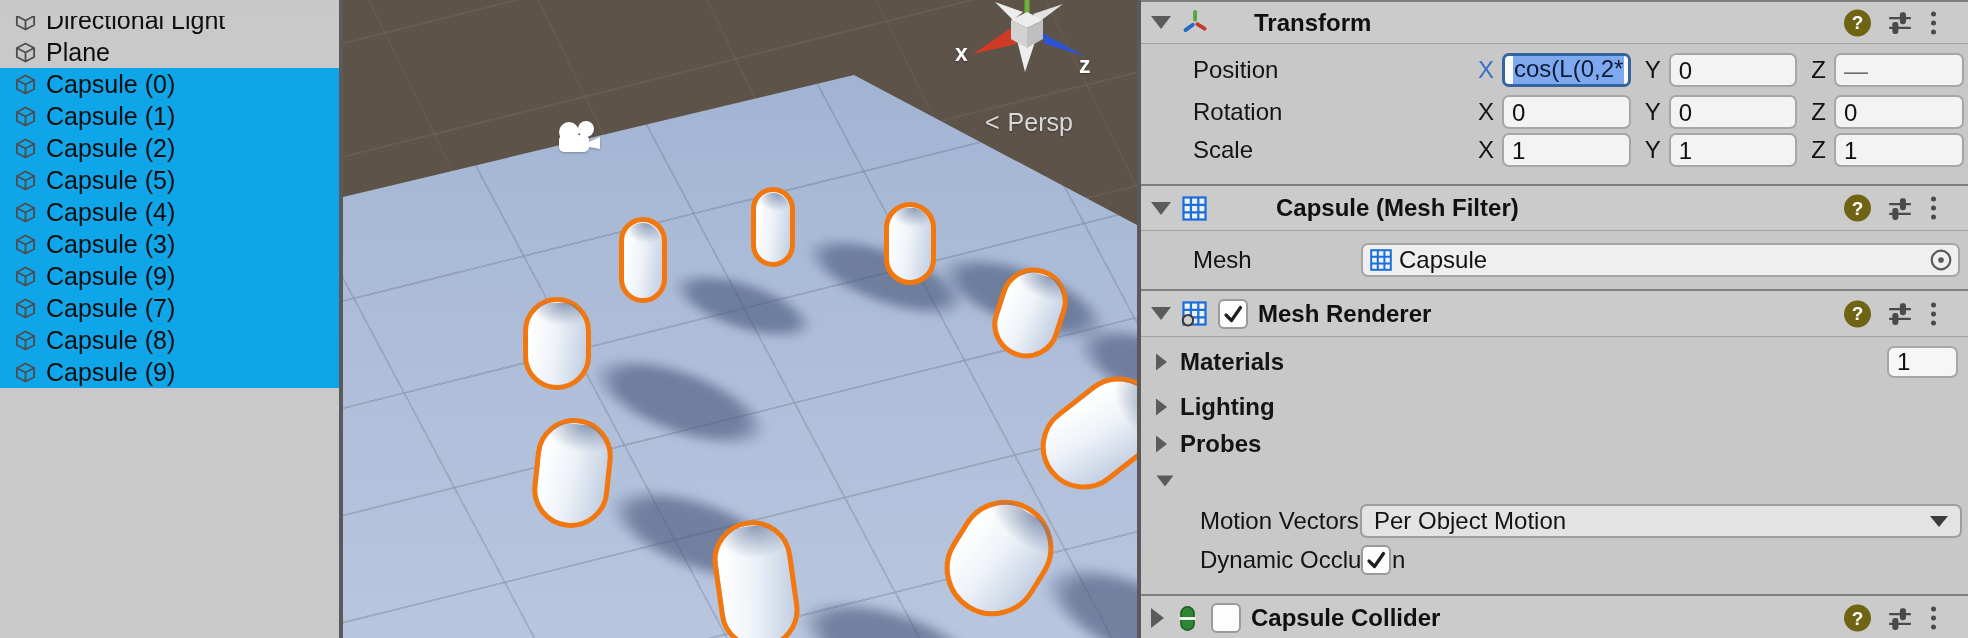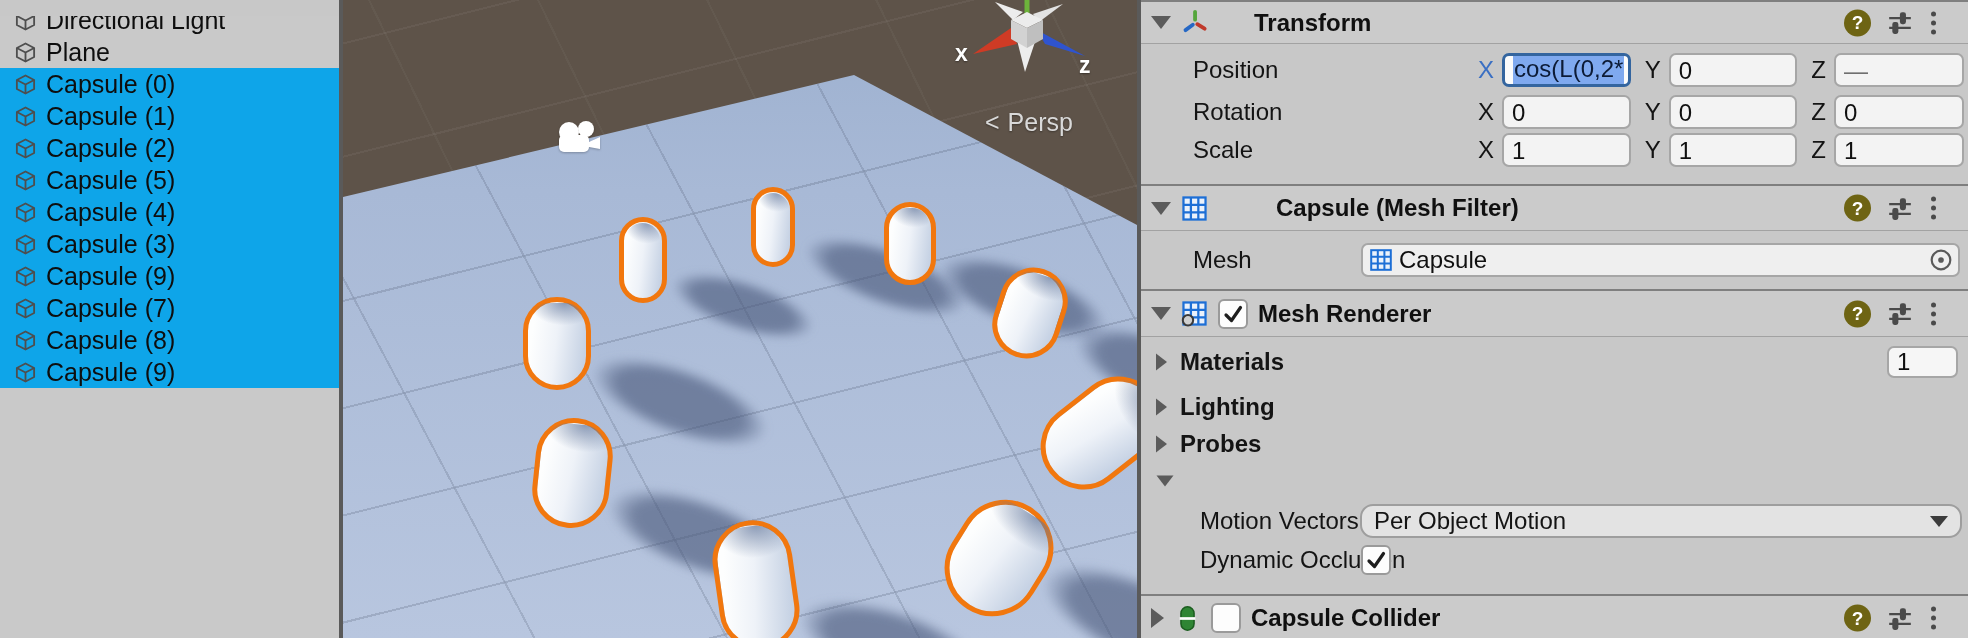--- a/index.html
+++ b/index.html
@@ -74,21 +74,21 @@
       display:flex;align-items:flex-end;padding:0 8px;font-size:24px;color:#101010;
       overflow:hidden;white-space:nowrap;min-width:0;}
   .tf.focused{border:3px solid #34659f;background:#fbfbfb;}
   .tf .sel{background:#7fa9ef;color:#0c1b36;padding:1px 1px;}
   .dashval{color:#6f6f6f;}
   .objf{position:absolute;left:212px;right:16px;top:1px;height:34px;background:#efefef;
         border:2px solid #a6a6a6;border-radius:7px;display:flex;align-items:center;gap:6px;
         padding:0 4px 0 6px;font-size:24px;color:#101010;}
   .objf .spacer{flex:1;}
   .drop{position:absolute;left:211px;right:14px;top:1px;height:34px;background:#e3e3e3;
-        border:2px solid #9e9e9e;border-radius:13px;display:flex;align-items:center;
+        border:2px solid #9e9e9e;border-radius:7px;display:flex;align-items:center;
         padding:12px 12px;font-size:24px;color:#141414;}
   .drop .spacer{flex:1;}
   .caret{width:0;height:0;border-left:9px solid transparent;border-right:9px solid transparent;
          border-top:11px solid #3c3c3c;}
   .cb{width:30px;height:30px;background:#fdfdfd;border:2px solid #9a9a9a;border-radius:6px;
       display:flex;align-items:center;justify-content:center;flex:0 0 auto;}
   .countf{position:absolute;right:18px;top:2px;width:71px;height:32px;background:#f6f6f6;
           border:2px solid #a6a6a6;border-radius:7px;display:flex;align-items:center;
           padding:0 8px;font-size:24px;color:#101010;}
 </style>

